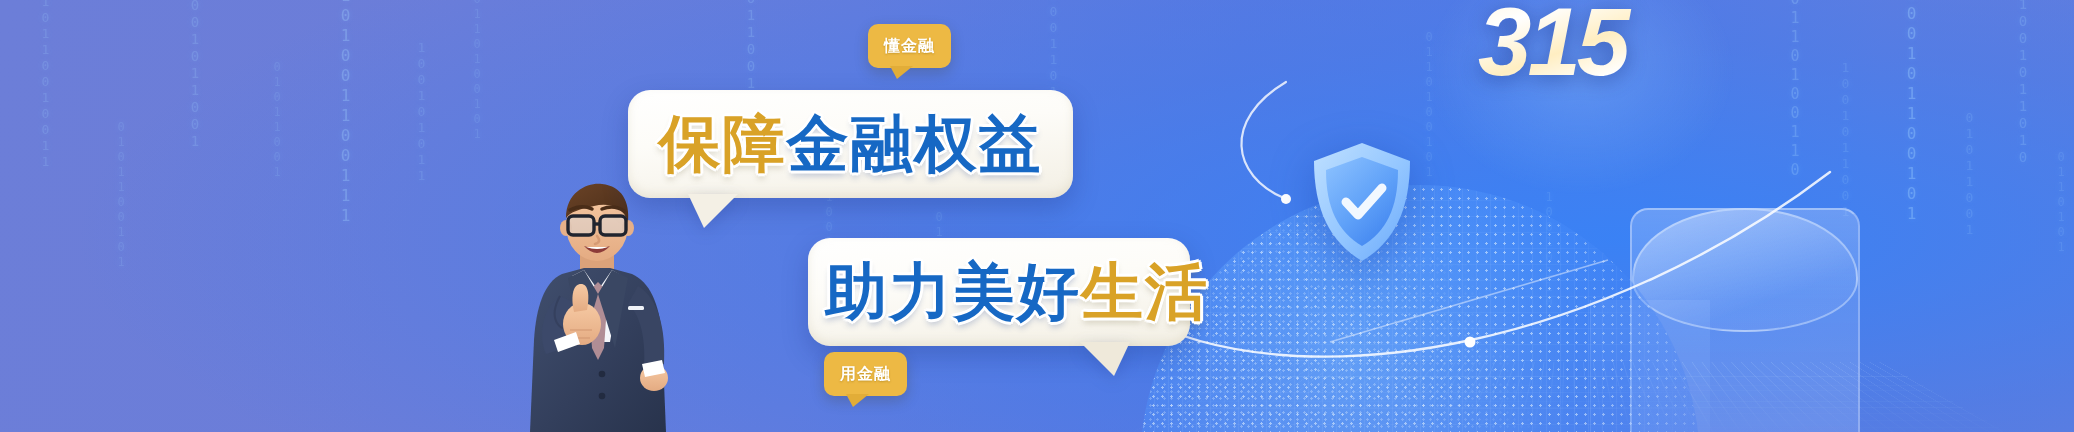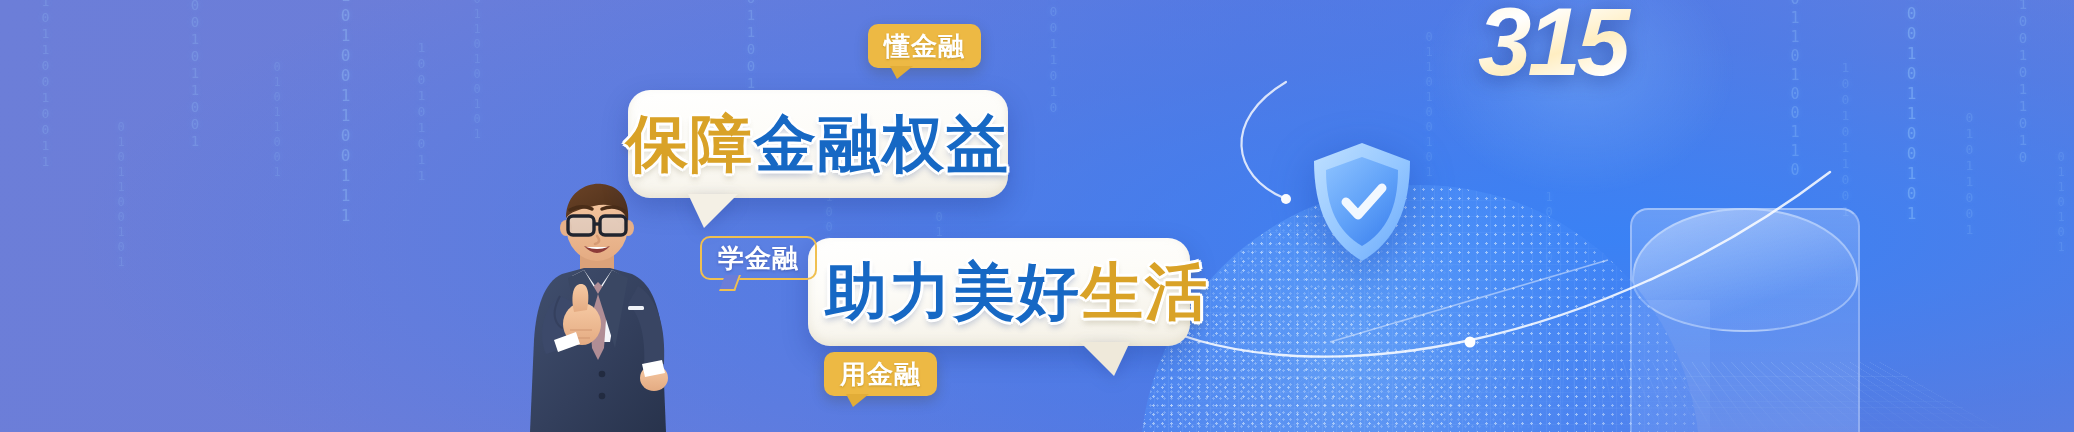--- a/index.html
+++ b/index.html
@@ -155,21 +155,21 @@
       0 5px 6px rgba(120,110,70,.30);
   }
   .b-blue{
     color:#1668c4;
     text-shadow:
       -2px -2px 0 #fff, 2px -2px 0 #fff, -2px 2px 0 #fff, 2px 2px 0 #fff,
       -3px 0 0 #fff, 3px 0 0 #fff, 0 -3px 0 #fff, 0 3px 0 #fff,
       0 5px 6px rgba(40,70,140,.30);
   }
 
-  #bubble-1{ left:628px; top:90px; width:380px; height:108px; }
+  #bubble-1{ left:628px; top:90px; width:445px; height:108px; }
   #bubble-1 .txt{ font-size:62px; }
   #bubble-1::after{
     content:""; position:absolute; left:60px; bottom:-30px;
     width:0;height:0;
     border-left:16px solid transparent;
     border-right:34px solid transparent;
     border-top:34px solid #f4f0e5;
     filter:drop-shadow(0 5px 8px rgba(30,50,130,.18));
   }
   #bubble-2{ left:808px; top:238px; width:382px; height:108px;padding-left:36px; }
@@ -184,21 +184,21 @@
   }
 
   
   .tag{
     position:absolute;
     height:44px;
     padding:0 16px;
     border-radius:10px;
     display:flex; align-items:center; justify-content:center;
     font-weight:700;
-    font-size:26px;
+    font-size:16px;
     letter-spacing:1px;
     color:#ffffff;
     white-space:nowrap;
   }
   .tag-fill{
     background:#edb944;
     box-shadow:0 5px 14px rgba(60,50,10,.22);
     text-shadow:0 1px 2px rgba(150,110,10,.45);
   }
   .tag-fill::after{
@@ -417,23 +417,20 @@
 
   <div class="bubble" id="bubble-2">
     <div class="txt">
       <span class="b-blue">助力美好</span><span class="b-gold">生活</span>
     </div>
   </div>
 
   <div class="tag tag-fill" id="tag-dong">
     <span>懂金融</span>
   </div>
-  <div class="tag tag-out" id="tag-xue">
-    <span>学金融</span>
-  </div>
   <div class="tag tag-fill" id="tag-yong">
     <span>用金融</span>
   </div>
 
   <div class="logo-glow"></div>
   <div class="logo315">
     <span class="num">315</span>
   </div>
 
 </div>

